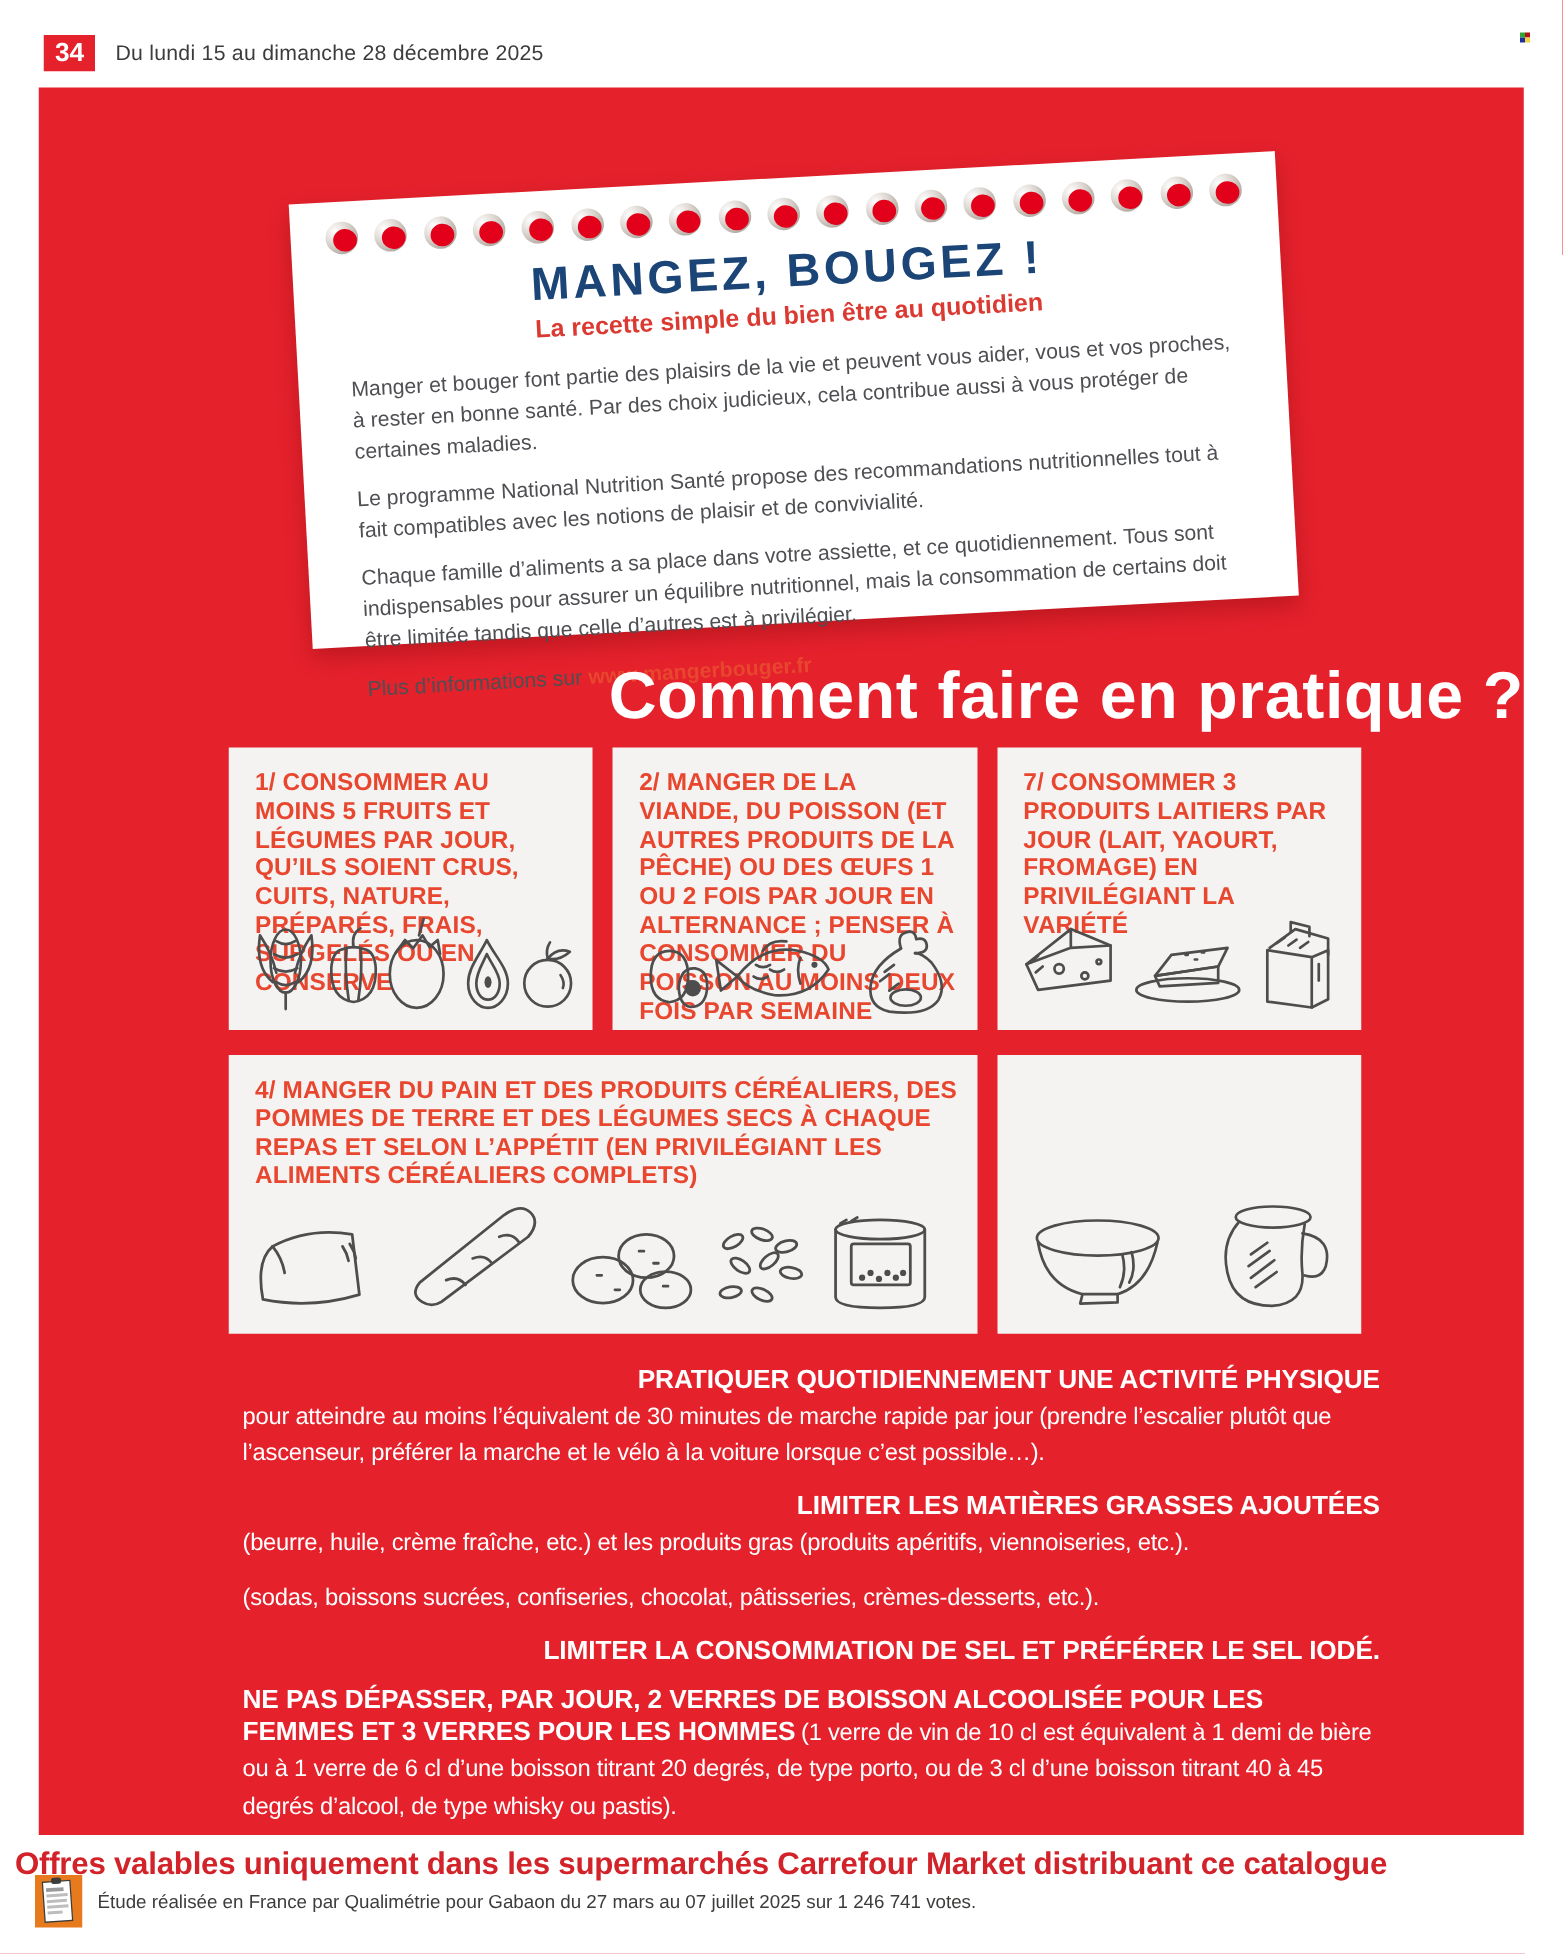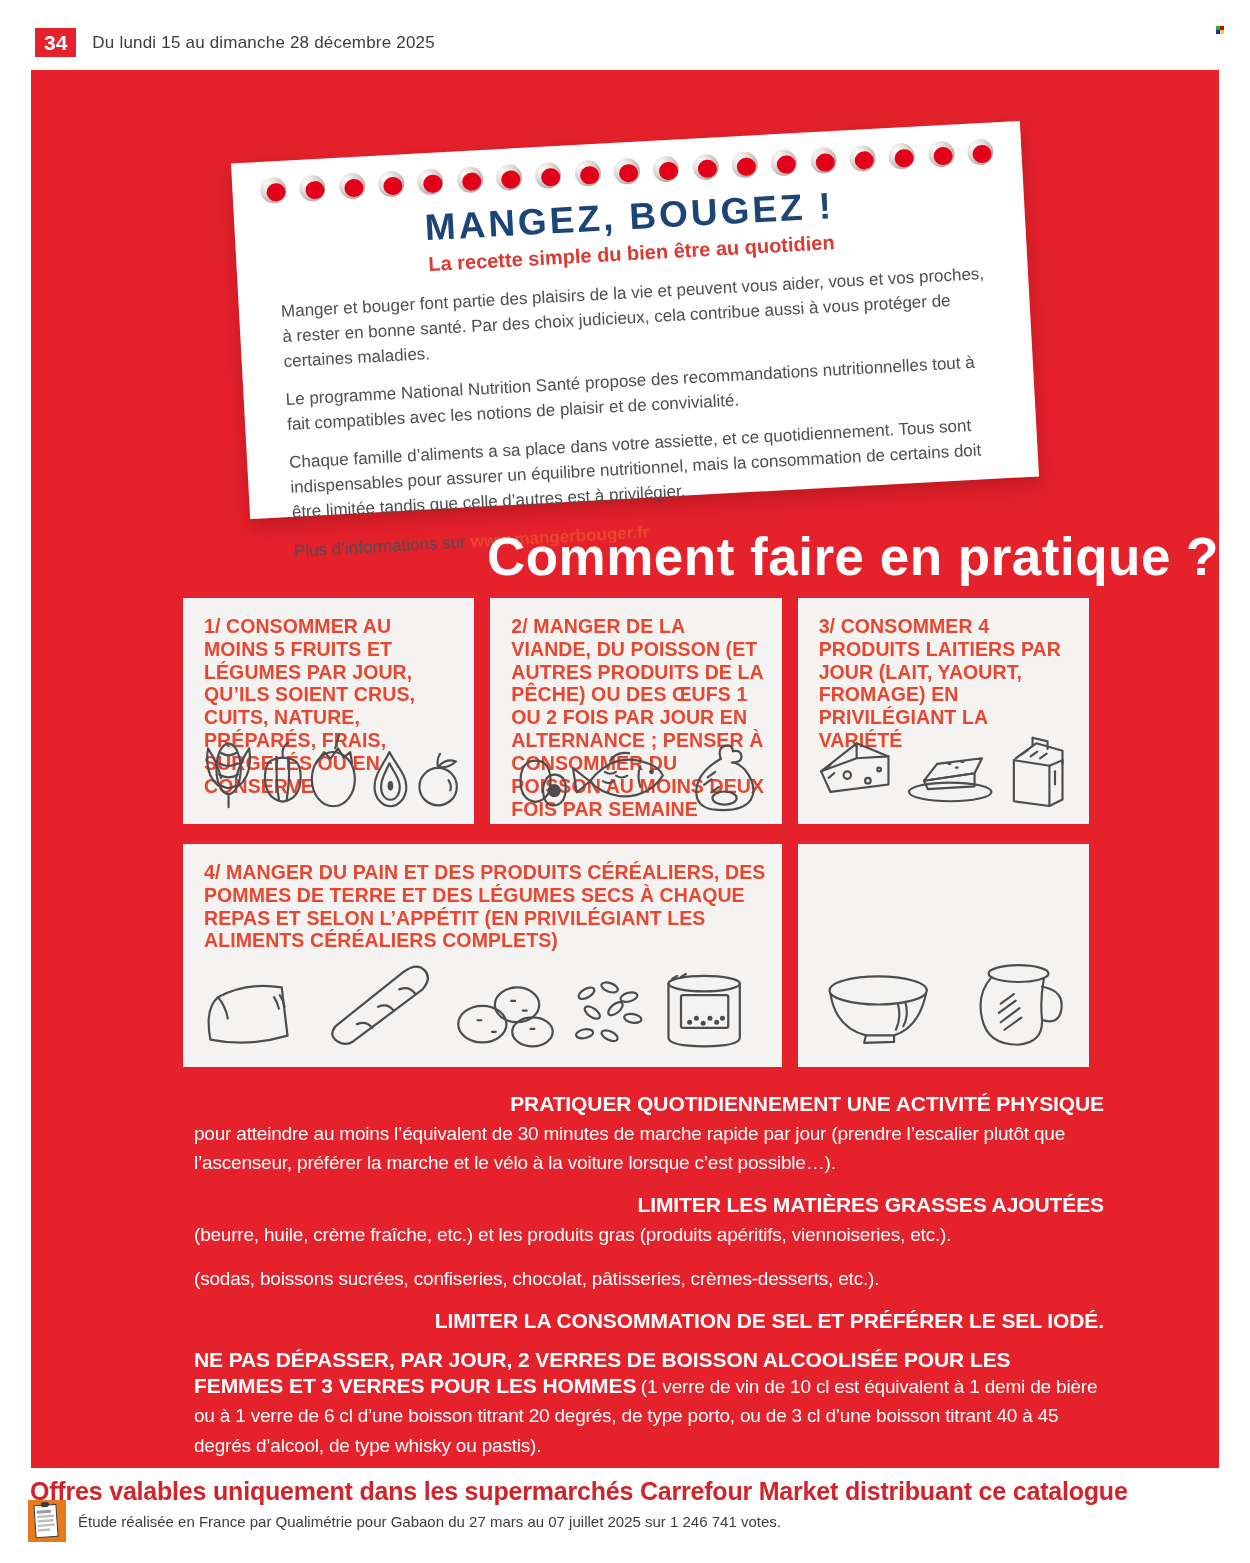--- a/index.html
+++ b/index.html
@@ -58,21 +58,21 @@
   .tip-text{color:var(--tip-heading);font-weight:bold;font-size:19.5px;line-height:1.17;letter-spacing:.1px;}
   .tip-art{position:absolute;left:10px;right:10px;bottom:6px;display:block;width:calc(100% - 20px);}
   .art{stroke:#4d4d4e;fill:none;stroke-width:2.3;stroke-linecap:round;stroke-linejoin:round;}
   
   .guidelines{position:absolute;left:163px;top:1022px;width:910px;color:#fff;}
   .g-item{margin-bottom:15px;}
   .g-head{display:block;font-weight:bold;font-size:21px;letter-spacing:-.1px;margin-bottom:3px;text-align:right;}
   .g-body{font-size:19px;line-height:1.55;letter-spacing:-.2px;}
   .g-item.inline .g-head{display:inline;}
   
-  .footer-offer{position:absolute;left:30px;top:1477px;color:var(--footer-red);
+  .footer-offer{position:absolute;left:12px;top:1477px;color:var(--footer-red);
     font-size:25px;font-weight:bold;letter-spacing:-.2px;}
   .footer-study{position:absolute;left:28px;top:1498px;display:flex;align-items:center;gap:12px;}
   .study-text{font-size:15px;color:var(--text-dark);}
 </style>
 </head>
 <body>
 
 <div class="page-header">
   <span class="page-badge">34</span>
   <span class="page-date">Du lundi 15 au dimanche 28 décembre 2025</span>
@@ -175,21 +175,21 @@
         <g class="art">
           <path d="M236 38 Q232 26 241 24 Q248 22 249 30 Q257 28 258 35 Q259 42 248 42"></path>
           <path d="M236 38 Q212 52 210 70 Q208 88 226 92 Q258 96 268 82 Q276 68 262 50 Q254 42 248 42"></path>
           <ellipse cx="240" cy="80" rx="13" ry="7"></ellipse>
           <path d="M222 58 l8 -6 M218 66 l8 -6 M226 74 l8 -6"></path>
         </g>
       </svg>
     </div>
 
     <div class="tip-card">
-      <div class="tip-text">3/ CONSOMMER 4 PRODUITS LAITIERS PAR JOUR (LAIT, YAOURT, FROMAGE) EN PRIVILÉGIANT LA VARIÉTÉ</div>
+      <div class="tip-text">7/ CONSOMMER 3 PRODUITS LAITIERS PAR JOUR (LAIT, YAOURT, FROMAGE) EN PRIVILÉGIANT LA VARIÉTÉ</div>
       <svg class="tip-art" viewBox="0 0 290 100" height="112">
         <g class="art">
           <path d="M14 60 L52 30 L86 44 L86 74 L24 82 Z"></path>
           <path d="M14 60 L52 46 L86 44 M52 30 L52 46"></path>
           <circle cx="42" cy="64" r="4"></circle>
             <circle cx="64" cy="70" r="3"></circle>
             <circle cx="76" cy="58" r="2"></circle>
           <path d="M18 58 l6 -5 M22 67 l6 -5"></path>
         </g>
         <g class="art">

